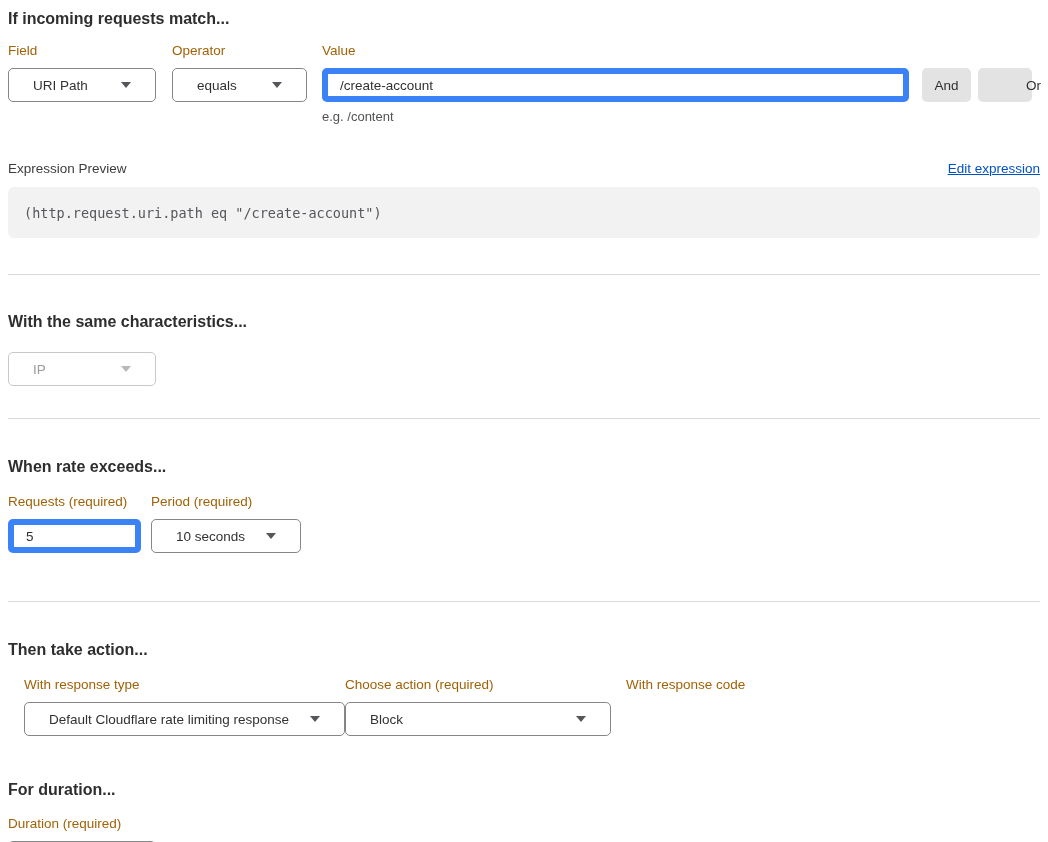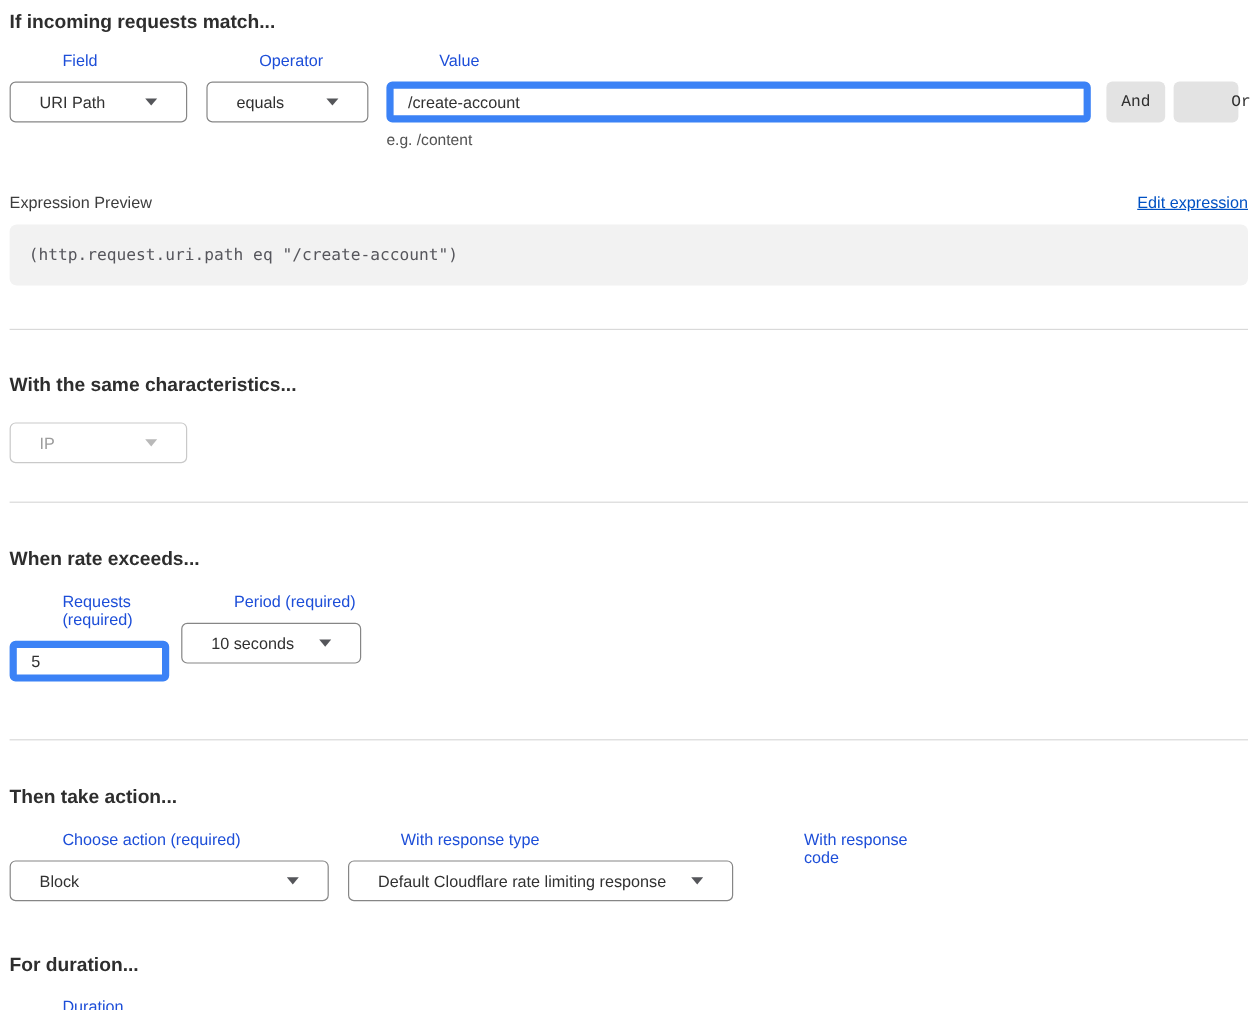--- a/index.html
+++ b/index.html
@@ -18,24 +18,23 @@
     font-weight: 700;
     color: #2e2e2e;
     line-height: 22px;
     margin: 0;
   }
 
   .form-row { display: flex; align-items: flex-start; }
   .form-group { display: flex; flex-direction: column; }
   .field-label {
     font-size: 13.5px;
-    color: #1d4ed8;
+    color: #a16207;
     line-height: 15px;
     margin-bottom: 10px;
-    margin-left: 44px;
   }
 
   
   .control {
     height: 34px;
     border: 1px solid #868686;
     border-radius: 5px;
     background: #ffffff;
     display: flex;
     align-items: center;
@@ -81,21 +80,21 @@
     margin-top: 7px;
   }
 
   .logic-btn {
     height: 34px;
     border: none;
     border-radius: 5px;
     background: #e3e3e3;
     color: #2f2f2f;
     font-size: 13.5px;
-    font-family: Liberation Mono, monospace;
+    font-family: Liberation Sans, sans-serif;
     cursor: pointer;
     margin-top: 25px;
   }
   .btn-and { width: 49px; margin-left: 13px; }
   .btn-or  { width: 38px; margin-left: 7px; padding-left: 48px; }
 
   .expr-header {
     display: flex;
     justify-content: space-between;
     align-items: center;
@@ -222,36 +221,36 @@
         <span class="caret"></span>
       </div>
     </div>
   </div>
 
   <hr class="divider divider-3">
 
   <h2 class="section-heading mt-h4 mb-h">Then take action...</h2>
 
   <div class="form-row">
+    <div class="form-group w-rtype">
+      <div class="field-label">With response type</div>
+      <div class="control select">
+        <span>Default Cloudflare rate limiting response</span>
+        <span class="caret"></span>
+      </div>
+    </div>
+
     <div class="form-group w-action">
       <div class="field-label">Choose action (required)</div>
       <div class="control select">
         <span>Block</span>
         <span class="caret"></span>
       </div>
     </div>
 
-    <div class="form-group w-rtype">
-      <div class="field-label">With response type</div>
-      <div class="control select">
-        <span>Default Cloudflare rate limiting response</span>
-        <span class="caret"></span>
-      </div>
-    </div>
-
     <div class="form-group w-rcode">
       <div class="field-label">With response code</div>
     </div>
   </div>
 
   <h2 class="section-heading mt-h5">For duration...</h2>
 
   <div class="form-row">
     <div class="form-group w-duration">
       <div class="field-label">Duration (required)</div>

